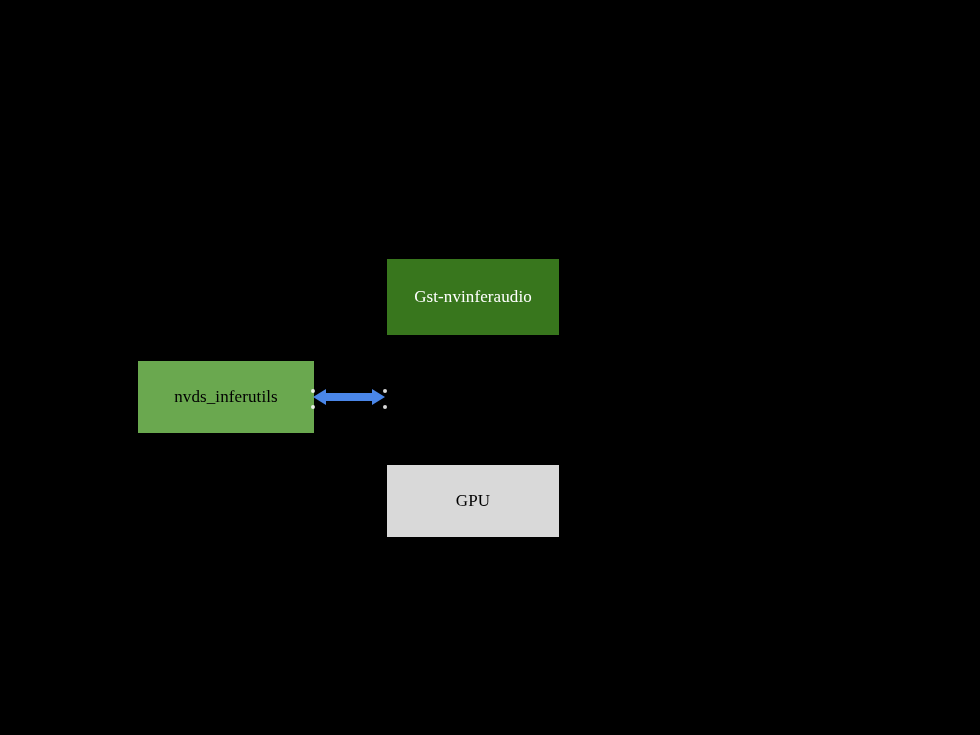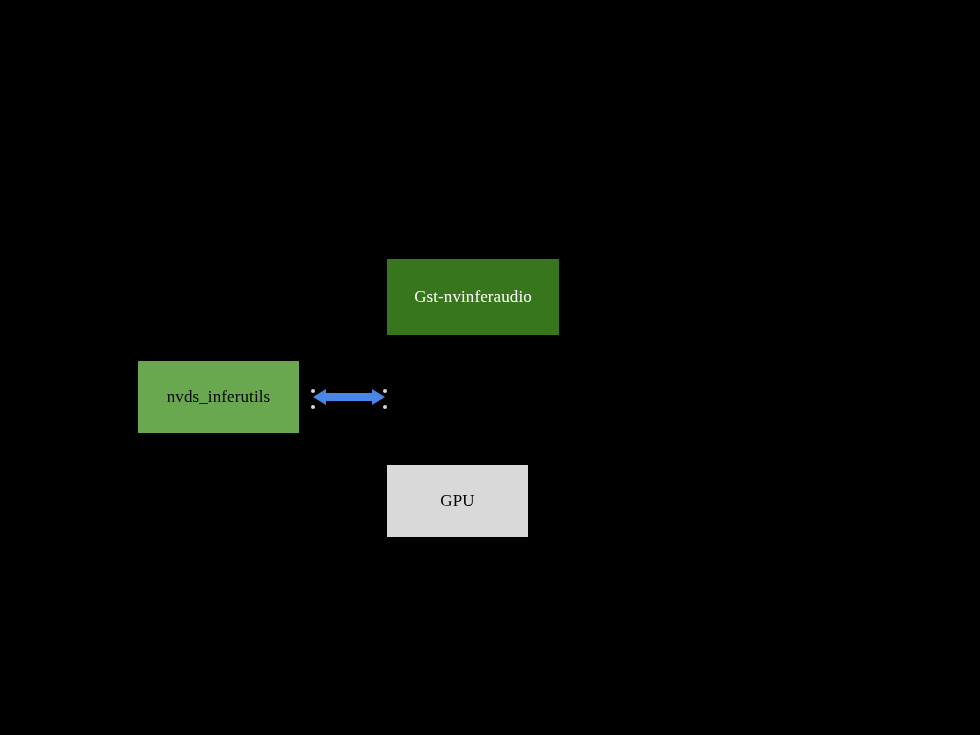--- a/index.html
+++ b/index.html
@@ -35,39 +35,39 @@
     top: 259px;
     width: 172px;
     height: 76px;
     background: #38761D;
     color: #FFFFFF;
   }
   
   #node-nvds-inferutils {
     left: 111px;
     top: 361px;
-    width: 161px;
+    width: 176px;
     height: 72px;
     background: #6AA84F;
     color: #000000;
   }
   
   #node-nvds-infer {
     left: 360px;
     top: 361px;
     width: 172px;
     height: 72px;
     background: #6AA84F;
     color: #000000;
   }
   
   #node-gpu {
     left: 360px;
     top: 465px;
-    width: 141px;
+    width: 172px;
     height: 72px;
     background: #D9D9D9;
     color: #000000;
   }
 
   
   #connector-inferutils-infer {
     position: absolute;
     left: 282px;
     top: 379px;

